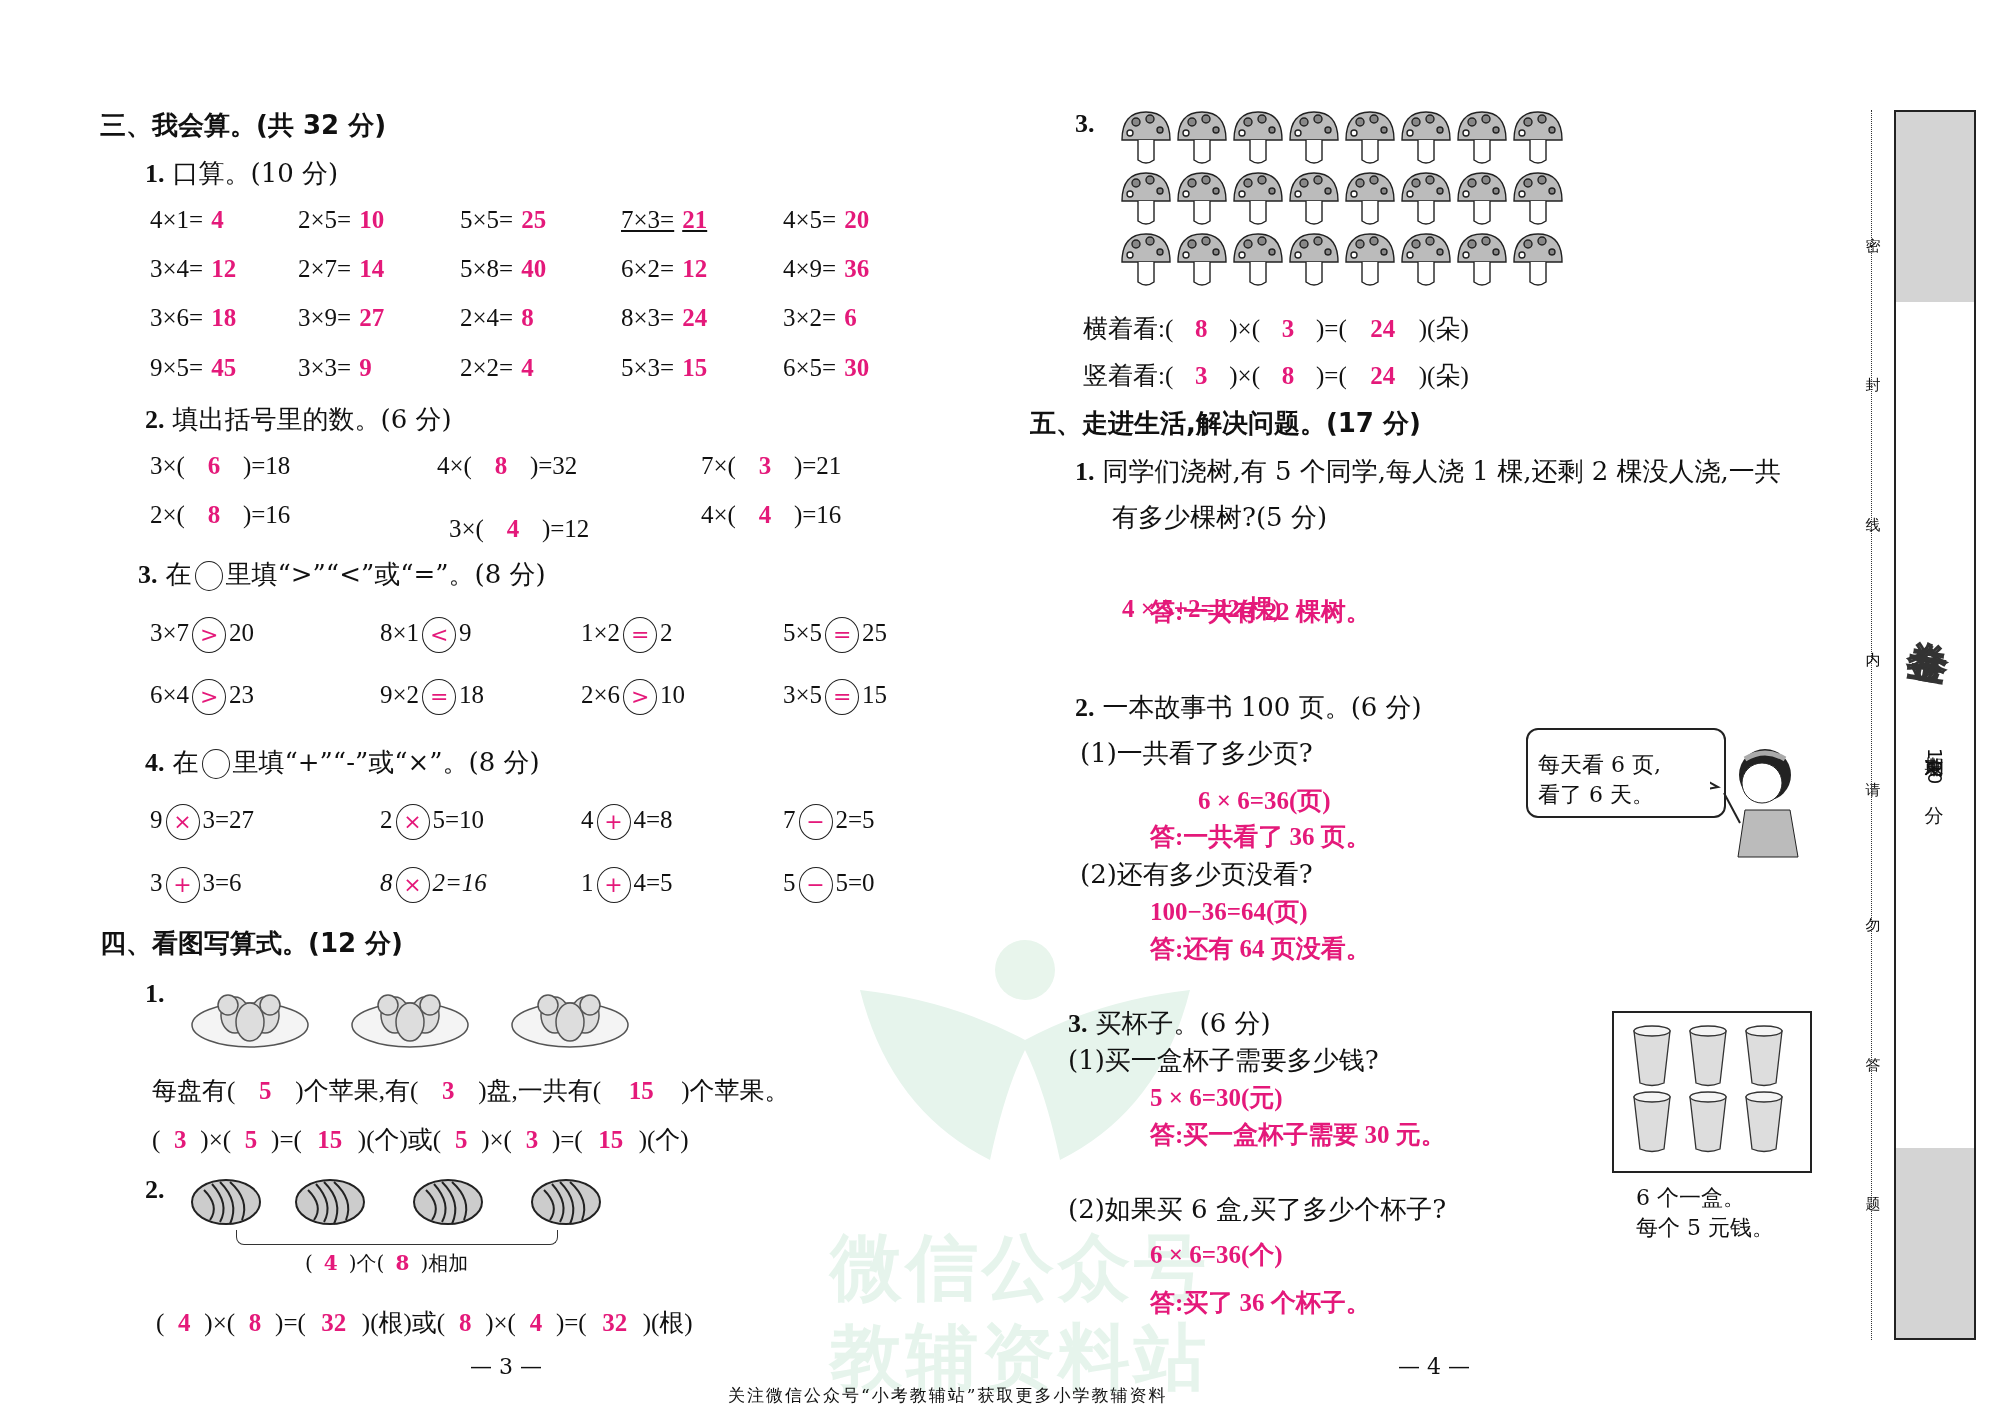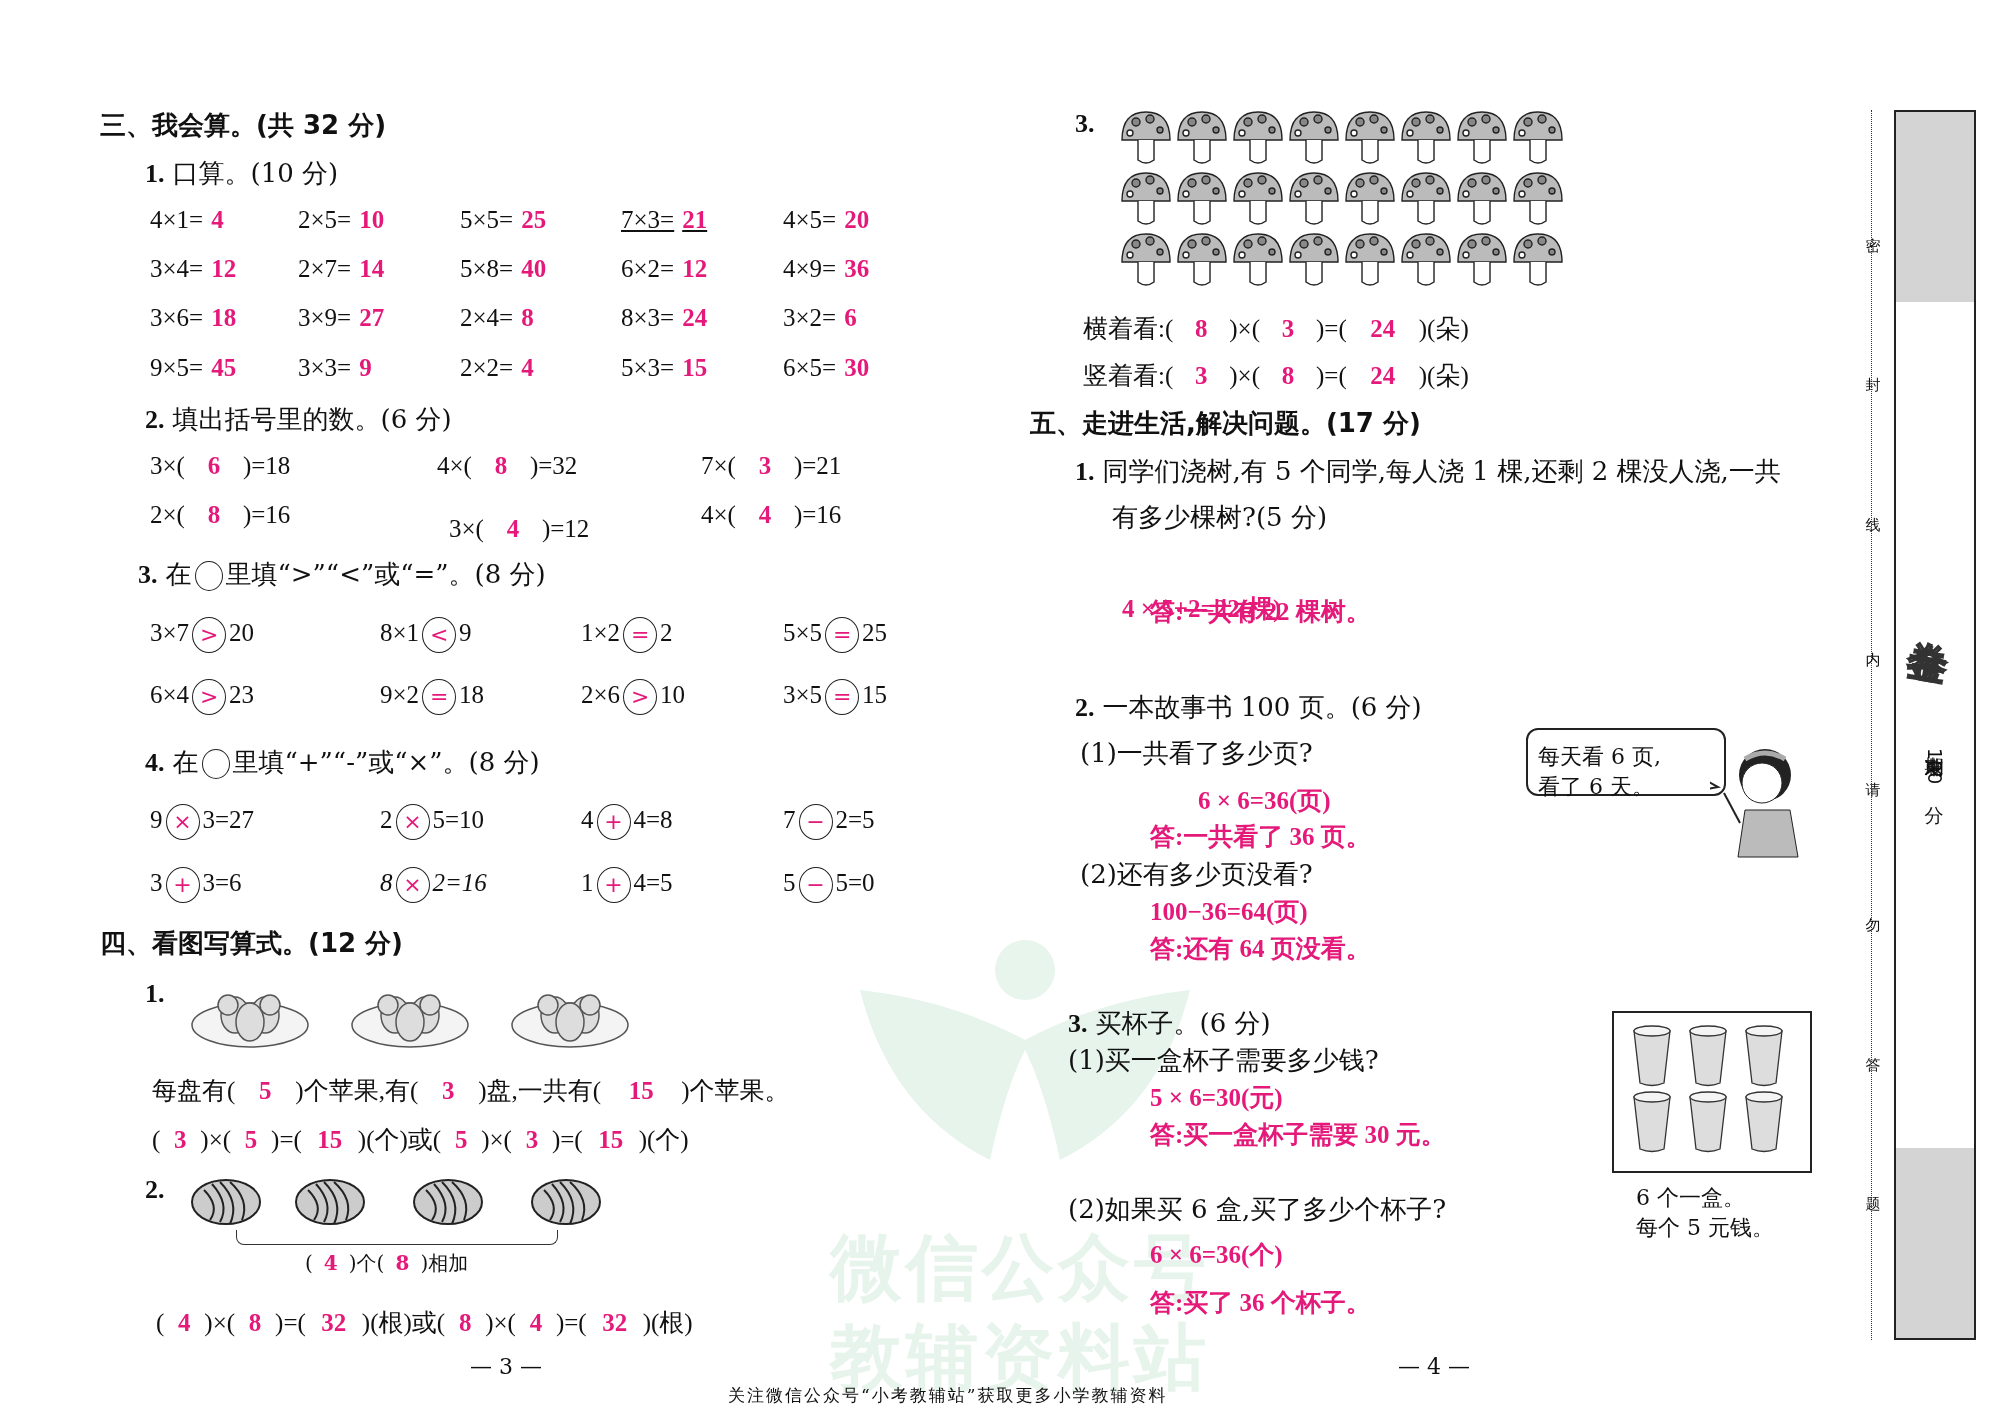--- a/index.html
+++ b/index.html
@@ -191,21 +191,21 @@
 <div class="abs pinkline" style="left:1150px;top:595px;">答:一共有 22 棵树。</div>
 
 <div class="abs q" style="left:1075px;top:690px;"><b>2.</b><span>一本故事书 100 页。(6 分)</span></div>
 <div class="abs q" style="left:1080px;top:736px;">(1)一共看了多少页?</div>
 <div class="abs pinkline" style="left:1198px;top:784px;">6 × 6=36(页)</div>
 <div class="abs pinkline" style="left:1150px;top:820px;">答:一共看了 36 页。</div>
 <div class="abs q" style="left:1080px;top:857px;">(2)还有多少页没看?</div>
 <div class="abs pinkline" style="left:1150px;top:895px;">100−36=64(页)</div>
 <div class="abs pinkline" style="left:1150px;top:932px;">答:还有 64 页没看。</div>
 
-<div class="abs" style="left:1526px;top:728px;width:200px;height:68px;border:2px solid #222;border-radius:12px;padding:12px 10px;box-sizing:border-box;font-size:22px;line-height:30px;white-space:normal;">
+<div class="abs" style="left:1526px;top:728px;width:200px;height:90px;border:2px solid #222;border-radius:12px;padding:20px 10px;box-sizing:border-box;font-size:22px;line-height:30px;white-space:normal;">
   <div>每天看 6 页,</div>
   <div>看了 6 天。</div>
 </div>
 <div class="abs" style="left:1710px;top:745px;">
   <svg width="100" height="115" viewBox="0 0 100 115">
     <path d="M-14 30 L8 42 L-14 46" fill="#fff" stroke="#222" stroke-width="2"></path>
     <ellipse cx="55" cy="30" rx="26" ry="26" fill="#222"></ellipse>
     <ellipse cx="52" cy="38" rx="20" ry="20" fill="#fff" stroke="#222"></ellipse>
     <path d="M35 14 Q55 2 75 14" stroke="#aaa" stroke-width="5" fill="none"></path>
     <path d="M35 65 L28 112 L88 112 L80 65 Z" fill="#bbb" stroke="#222"></path>

